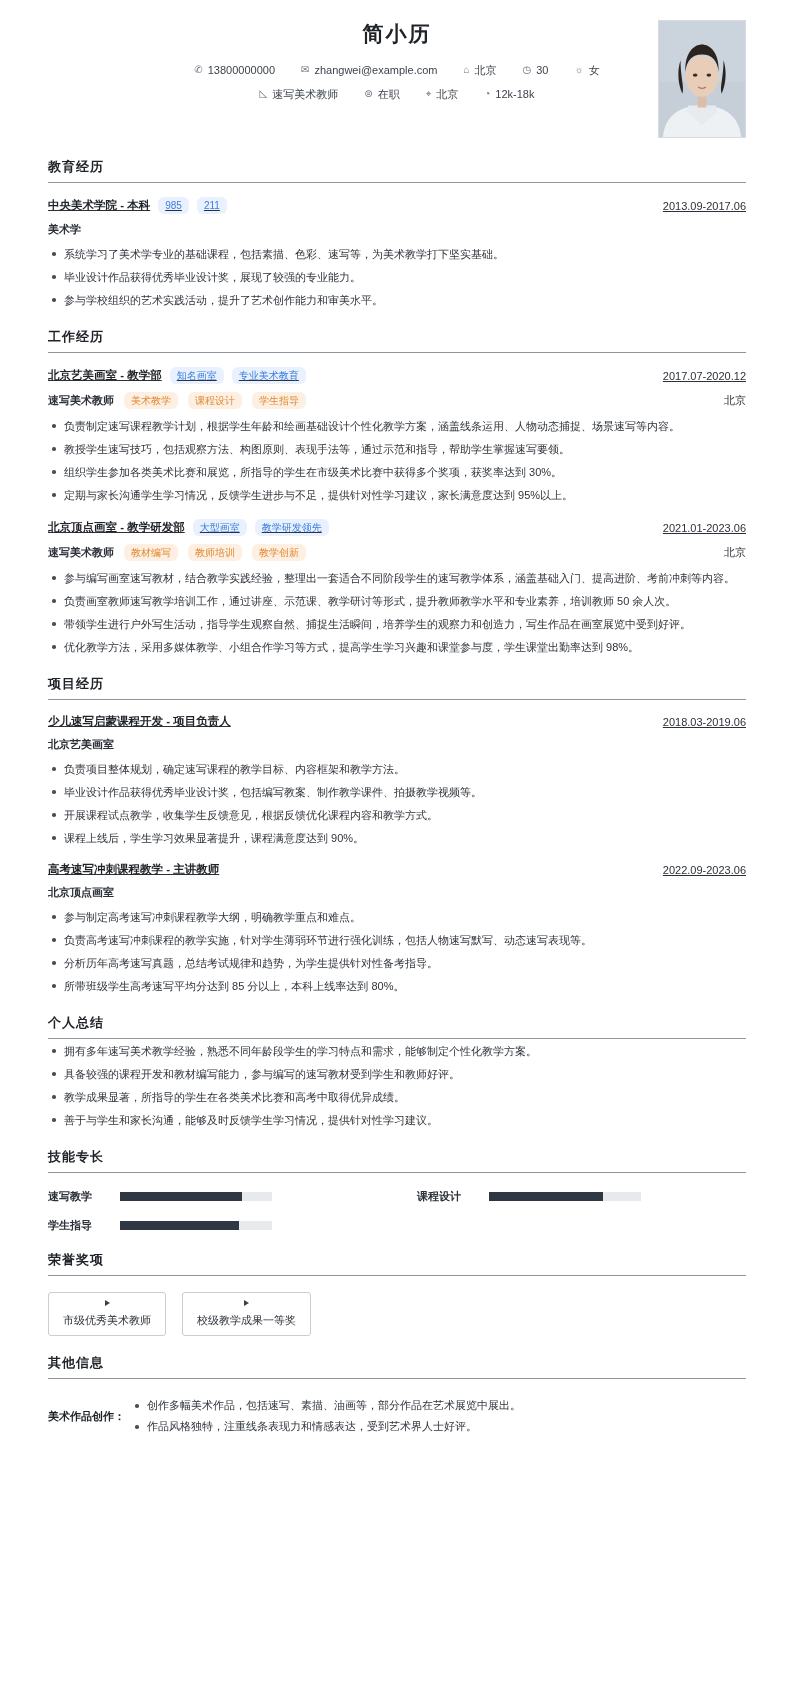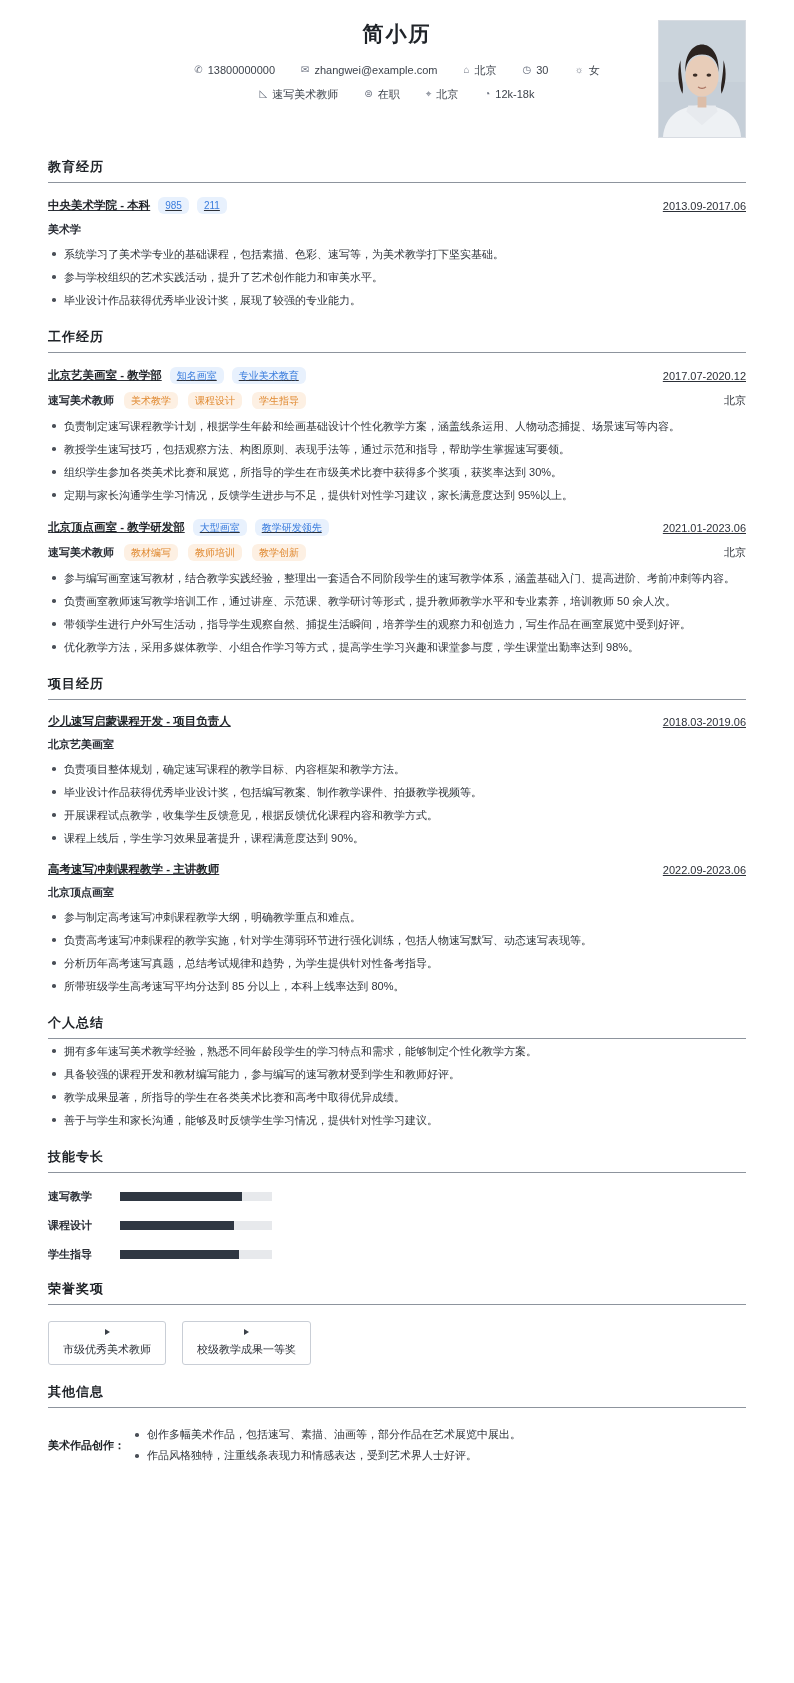--- a/index.html
+++ b/index.html
@@ -123,21 +123,21 @@
     width: 3.5px;
     height: 3.5px;
     background: #4a4f57;
     border-radius: 50%;
   }
 
   
   .skills-grid {
     margin-top: 16px;
     display: grid;
-    grid-template-columns: 1fr;
+    grid-template-columns: 1fr 1fr;
     row-gap: 14px;
     column-gap: 40px;
   }
   .skill {
     display: flex;
     align-items: center;
     gap: 10px;
   }
   .skill-label { font-size: 11px; color: #2c3038; width: 62px; flex: 0 0 62px; font-weight: bold;}
   .skill-bar {
@@ -269,22 +269,22 @@
         <div class="entry-left">
           <span class="entry-title">中央美术学院 - 本科</span>
           <span class="tag blue">985</span>
           <span class="tag blue">211</span>
         </div>
         <span class="entry-date">2013.09-2017.06</span>
       </div>
       <div class="major">美术学</div>
       <ul class="bullets">
         <li>系统学习了美术学专业的基础课程，包括素描、色彩、速写等，为美术教学打下坚实基础。</li>
+        <li>毕业设计作品获得优秀毕业设计奖，展现了较强的专业能力。</li>
         <li>参与学校组织的艺术实践活动，提升了艺术创作能力和审美水平。</li>
-        <li>毕业设计作品获得优秀毕业设计奖，展现了较强的专业能力。</li>
       </ul>
     </div>
   </div>
 
   <div class="section">
     <div class="section-title">工作经历</div>
 
     <div class="entry">
       <div class="entry-head">
         <div class="entry-left">

